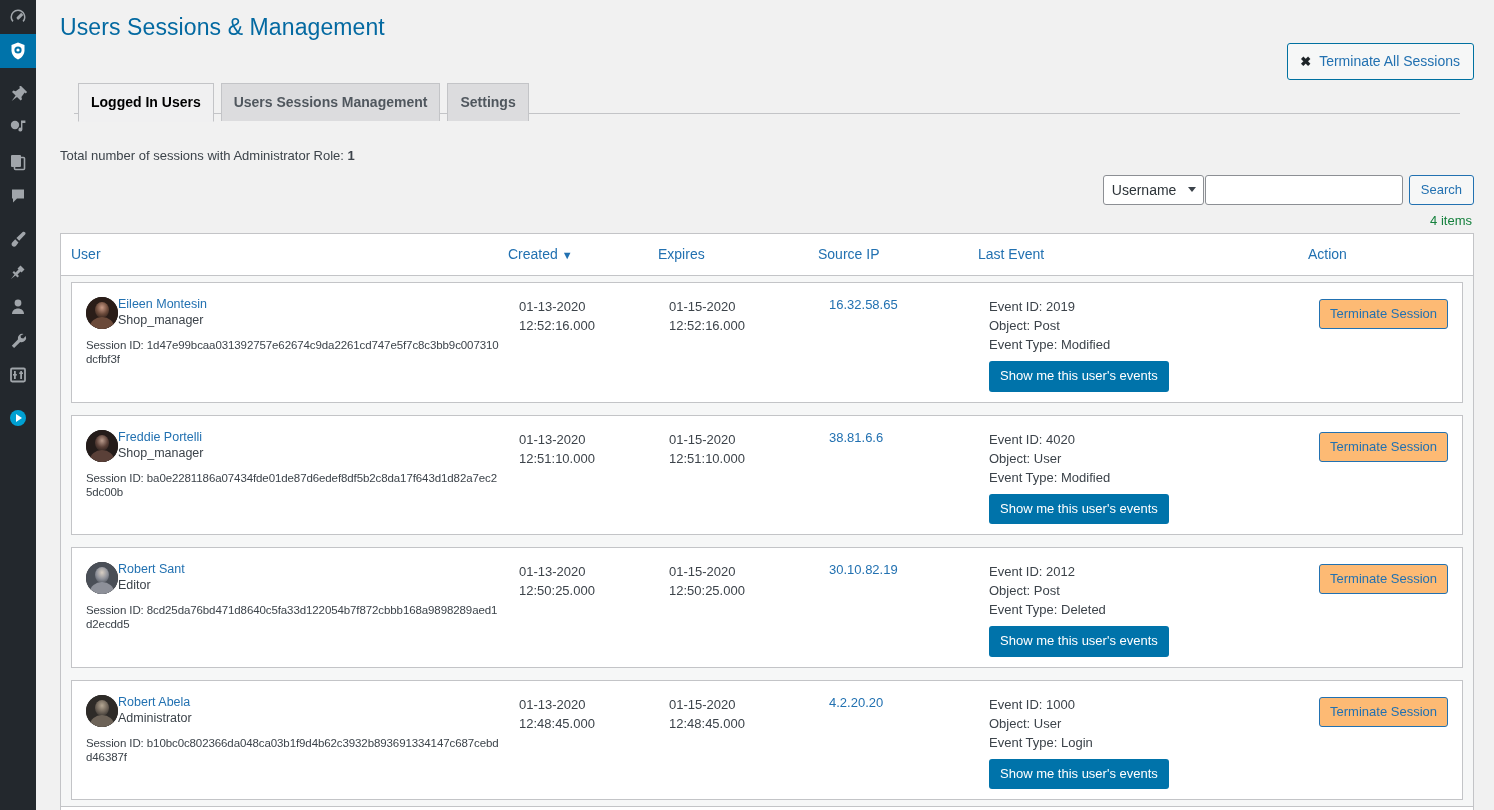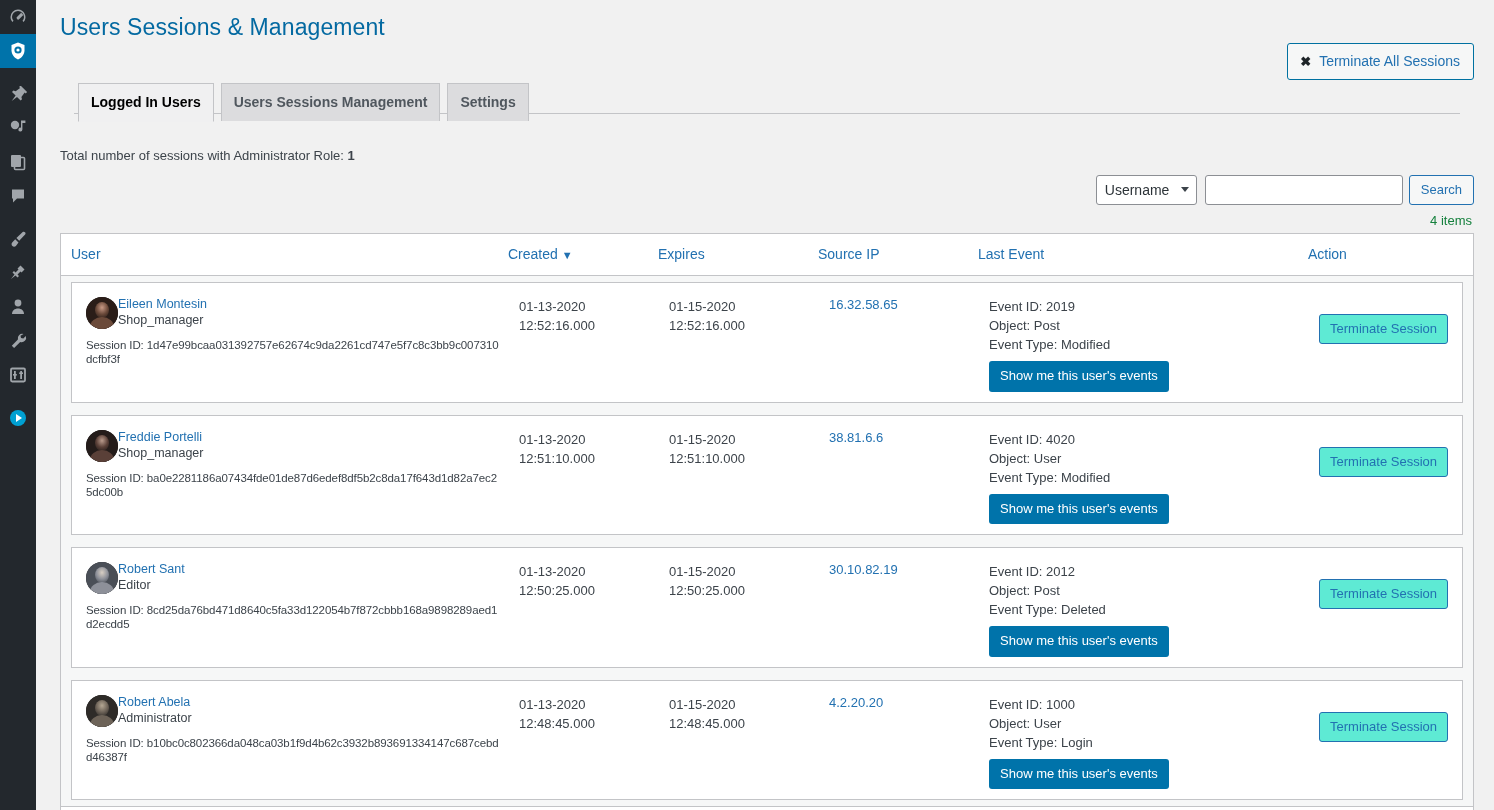--- a/index.html
+++ b/index.html
@@ -149,21 +149,21 @@
     background: #fff;
     color: #2c3338;
     font-size: 14px;
     padding: 0 26px 0 8px;
     appearance: none;
     -webkit-appearance: none;
     font-family: "Liberation Sans", sans-serif;
     min-width: 99px;
     cursor: pointer;
   }
-  .select-shell { position: relative; margin-right: 8px; }
+  .select-shell { position: relative; margin-right: 1px; }
   .select-shell .chev {
     position: absolute;
     right: 8px; top: 50%;
     margin-top: -3px;
     pointer-events: none;
     width: 0; height: 0;
     border-left: 4px solid transparent;
     border-right: 4px solid transparent;
     border-top: 5px solid #3c434a;
   }
@@ -289,30 +289,30 @@
     color: #fff;
     border: none;
     border-radius: 3px;
     font-size: 13px;
     padding: 7px 11px 8px;
     cursor: pointer;
     font-family: "Liberation Sans", sans-serif;
     line-height: 1.2;
   }
   .btn-terminate {
-    background: #5eead4;
+    background: #fdba74;
     border: 1px solid #2271b1;
     color: #2271b1;
     border-radius: 3px;
     font-size: 13px;
     padding: 6px 10px 7px;
     cursor: pointer;
     font-family: "Liberation Sans", sans-serif;
     white-space: nowrap;
-    margin-top: 17px;
+    margin-top: 2px;
   }
 </style>
 </head>
 <body>
 
 <div class="screen">
 
   <div class="adminmenu">
     <div class="menu-item">
       <span>

